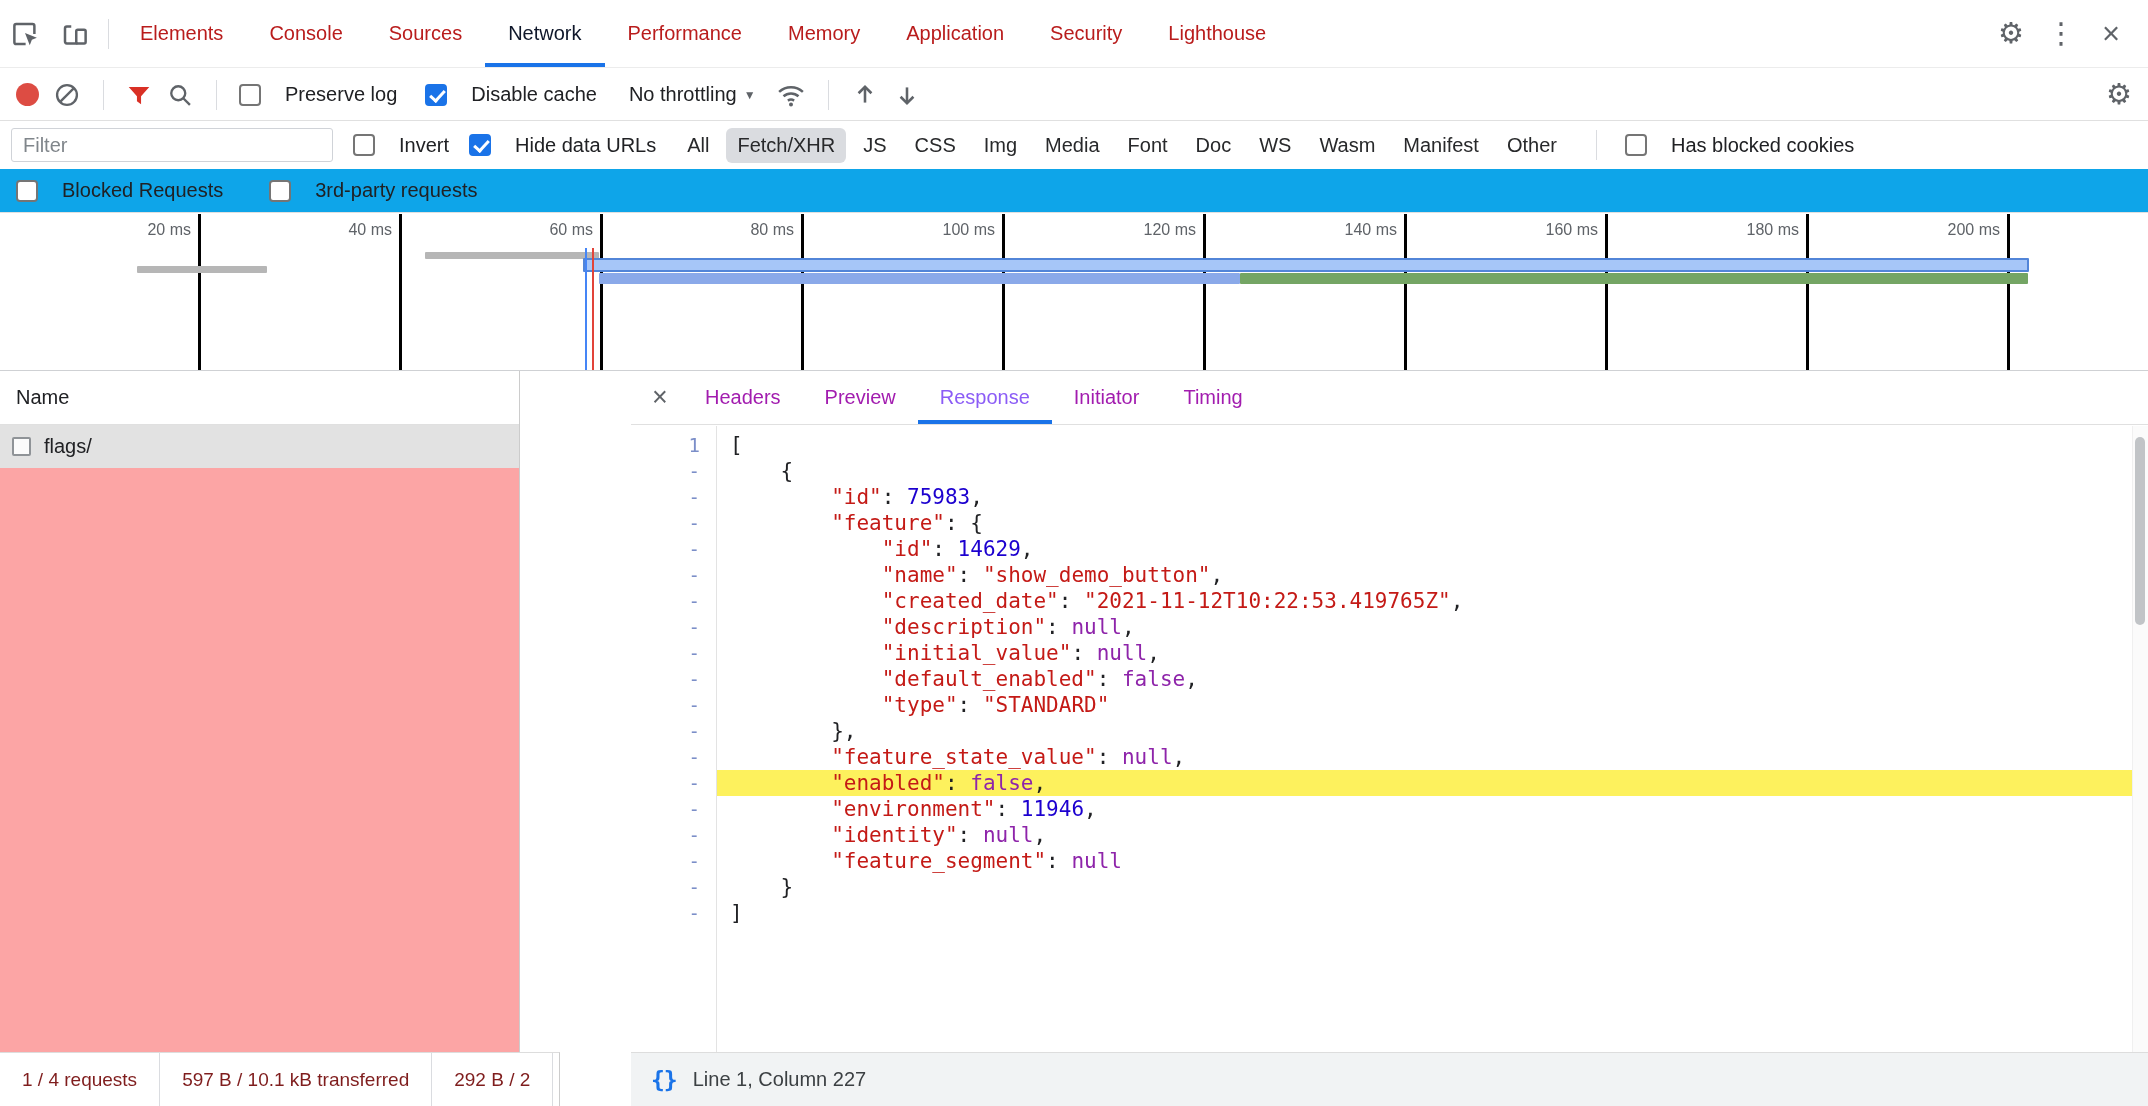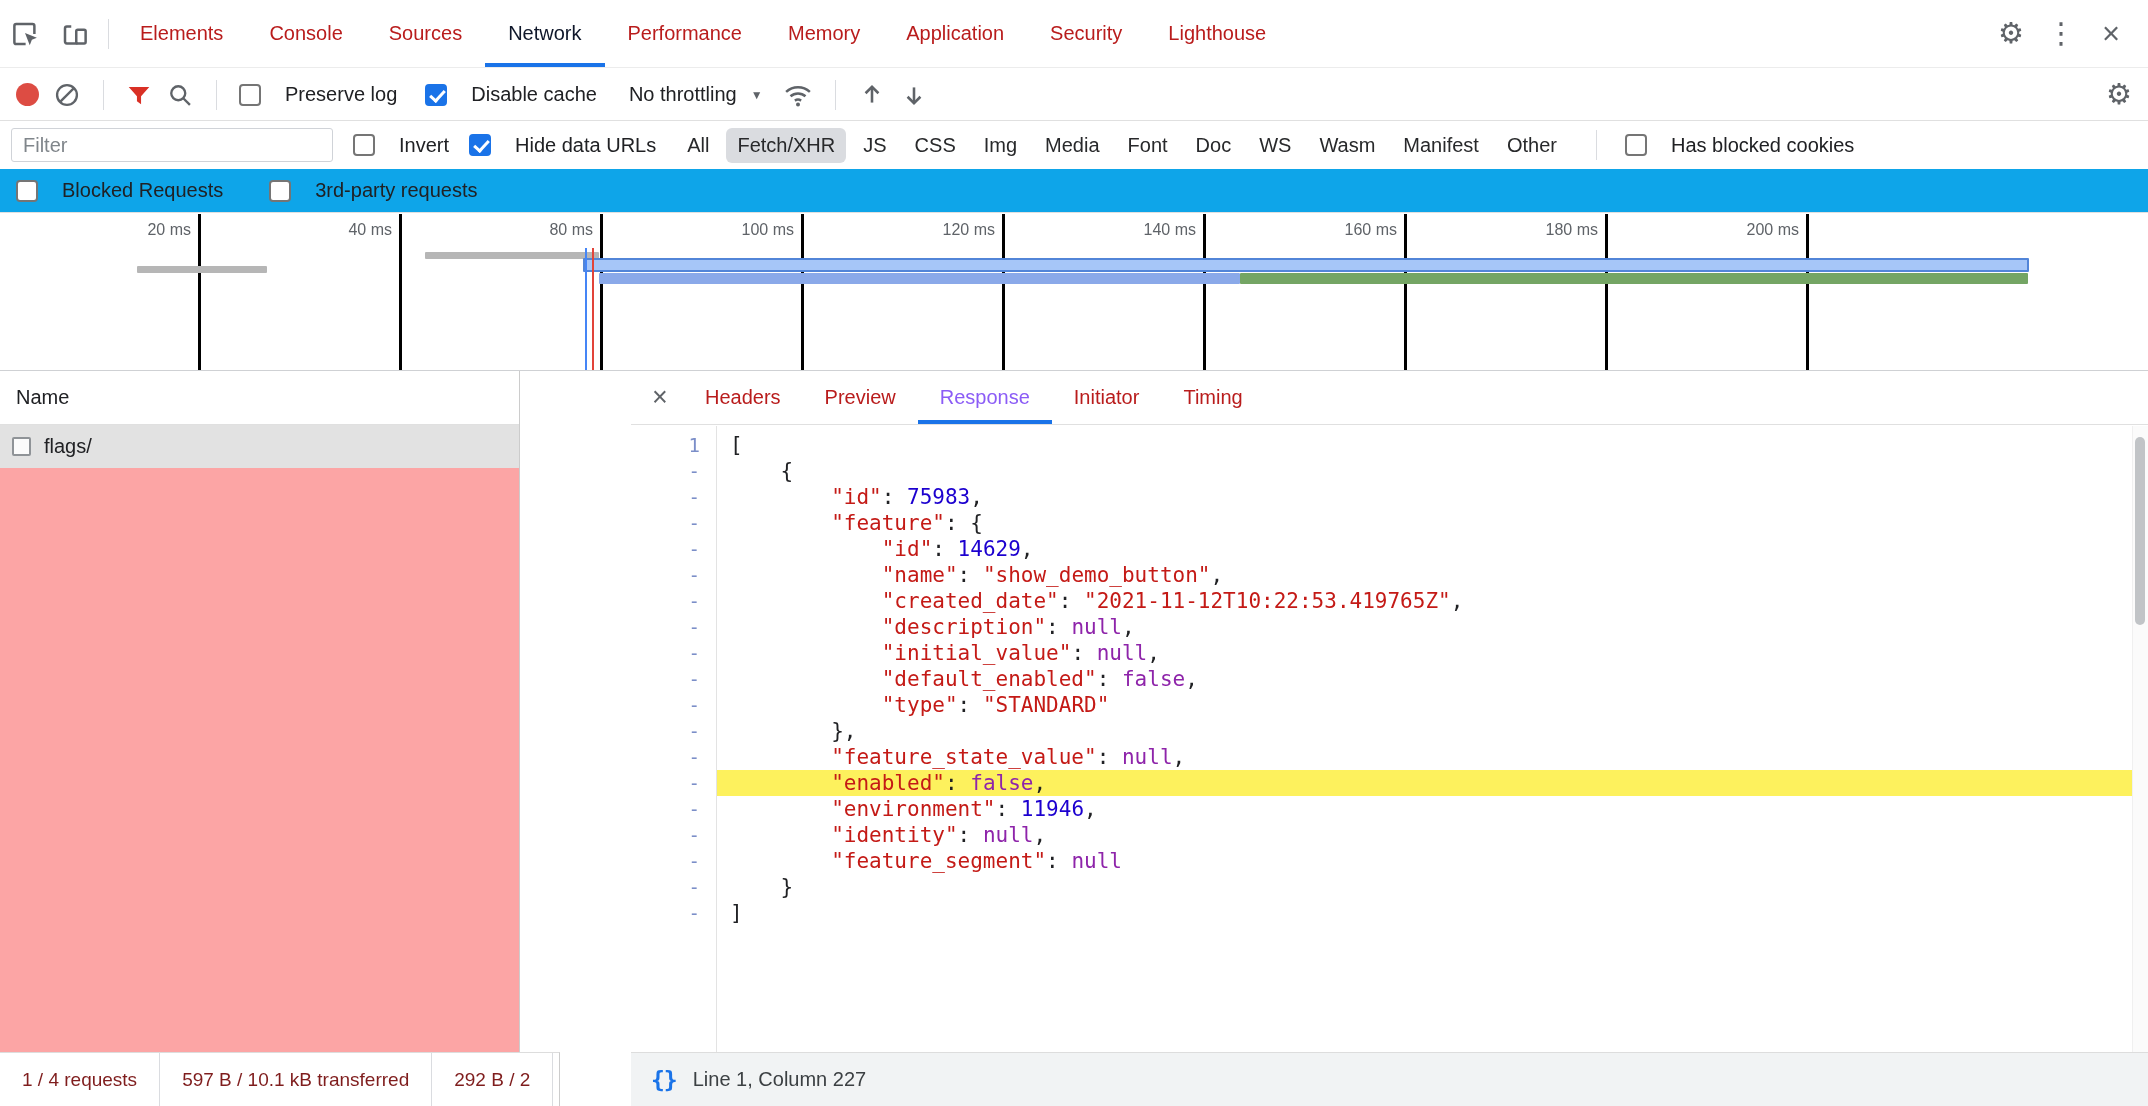--- a/index.html
+++ b/index.html
@@ -26,21 +26,21 @@
 
   
   .row2{position:absolute;top:69px;left:0;width:100%;height:52px;display:flex;align-items:center;
         gap:14px;padding:0 16px;border-bottom:1px solid #e0e0e0;background:#fff}
   .record-dot{width:23px;height:23px;border-radius:50%;background:var(--record,#dd4c43)}
   .cbgroup{display:flex;align-items:center;gap:24px;white-space:nowrap}
   .cb{width:22px;height:22px;border:2px solid #757575;border-radius:4px;background:#fff;position:relative;flex:0 0 auto}
   .cb.checked{background:var(--accent,#1a73e8);border-color:var(--accent,#1a73e8)}
   .cb.checked::after{content:"";position:absolute;left:6px;top:1px;width:6px;height:12px;
     border:solid #fff;border-width:0 3px 3px 0;transform:rotate(42deg)}
-  .throttle{display:flex;align-items:center;gap:14px;margin-left:18px;white-space:nowrap}
+  .throttle{display:flex;align-items:center;gap:7px;margin-left:18px;white-space:nowrap}
   .caret{font-size:12px;color:#5f6368}
   .spacer{flex:1}
 
   
   .row3{position:absolute;top:122px;left:0;width:100%;height:46px;display:flex;align-items:center;
         gap:20px;padding:0 11px;background:#fff}
   .filter-input{width:322px;height:34px;border:1px solid #d0d3d8;border-radius:3px;padding:0 11px;
         font-family:inherit;font-size:20px;color:#202124;outline:none;flex:0 0 auto}
   .filter-input::placeholder{color:#80868b}
   #filter-types{display:flex;align-items:center;gap:6px}
@@ -67,21 +67,21 @@
   .pane-header{height:54px;border-bottom:1px solid #e0e0e0;display:flex;align-items:center;
         padding:0 16px;color:#202124;background:#fff}
   .request-row{height:43px;display:flex;align-items:center;gap:13px;padding:0 12px;white-space:nowrap}
   .request-row.selected{background:var(--selected-row,#e2e2e2)}
   .req-square{width:19px;height:19px;border:2px solid #8f9397;border-radius:2px;background:#fbfbfb;flex:0 0 auto}
 
   .right-pane{position:absolute;top:371px;left:631px;right:0;bottom:54px;background:#fff;overflow:hidden}
   .detail-tabs-row{height:54px;border-bottom:1px solid #e0e0e0;display:flex;align-items:stretch;padding-left:6px}
   .close-x{width:46px;display:flex;align-items:center;justify-content:center;color:#5f6368;font-size:27px}
   #detail-tabs{display:flex;align-items:stretch}
-  .detail-tab{display:flex;align-items:center;padding:0 22px;color:#b91c1c;white-space:nowrap}
+  .detail-tab{display:flex;align-items:center;padding:0 22px;color:#a21caf;white-space:nowrap}
   .detail-tab.active{color:#8b5cf6;box-shadow:inset 0 -4px 0 var(--accent,#1a73e8)}
 
   
   #code{position:absolute;top:55px;left:0;right:0;bottom:0;padding-top:6px;overflow:hidden;
         font-family:"DejaVu Sans Mono","Liberation Mono",monospace;font-size:21px;line-height:26px}
   .gutter-sep{position:absolute;top:55px;bottom:0;left:85px;width:1px;background:#e3e3e3}
   .cl{display:flex;white-space:pre}
   .cl .g{flex:0 0 85px;width:85px;text-align:right;padding-right:16px;color:var(--gutter,#7b8ec8);font-size:19px}
   .cl .tline{flex:1;padding-left:14px}
   .cl.hl .tline{background:var(--highlight,#fdf15d)}
@@ -241,20 +241,23 @@
   </label>
 </div>
 
 <div id="timeline">
   <div id="tl-cols">
       <div class="tl-col">
         <span class="tl-label">20 ms</span>
       </div>
       <div class="tl-col">
         <span class="tl-label">40 ms</span>
+      </div>
+      <div class="tl-col">
+        <span class="tl-label">60 ms</span>
       </div>
       <div class="tl-col">
         <span class="tl-label">80 ms</span>
       </div>
       <div class="tl-col">
         <span class="tl-label">100 ms</span>
       </div>
       <div class="tl-col">
         <span class="tl-label">120 ms</span>
       </div>

